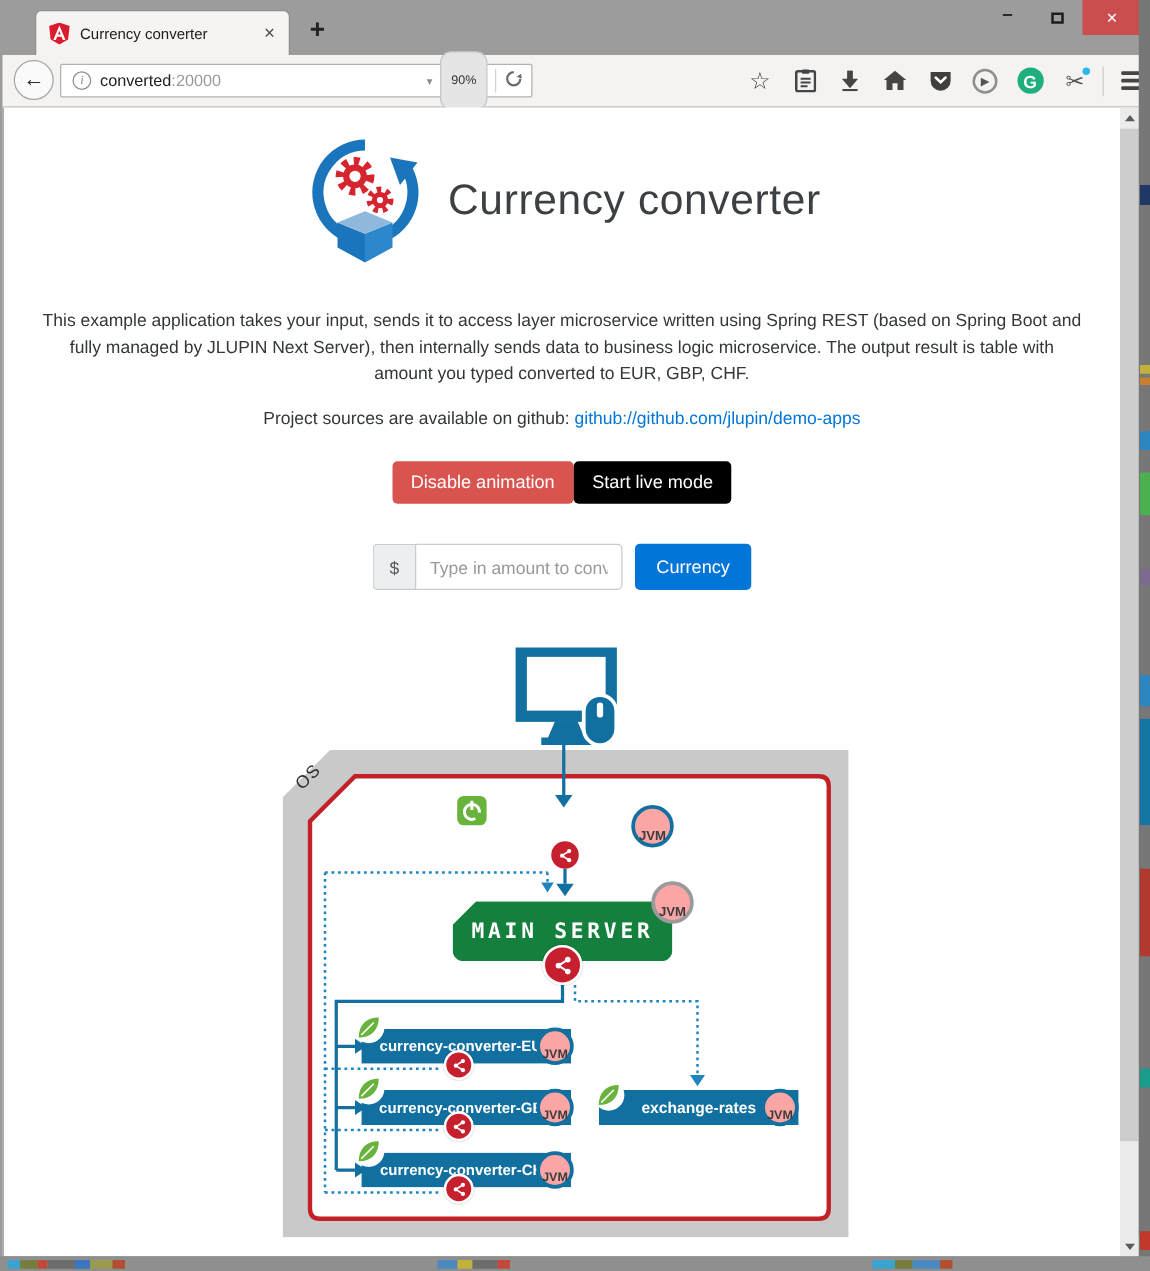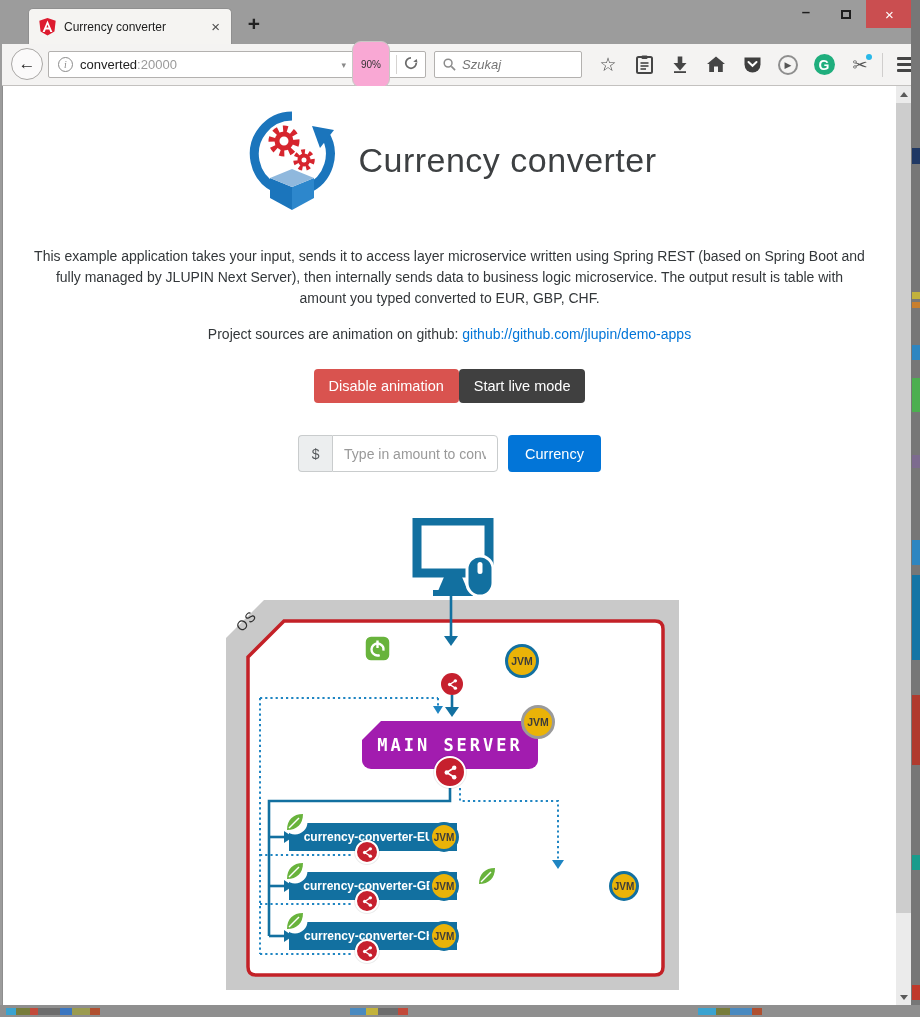--- a/index.html
+++ b/index.html
@@ -20,21 +20,21 @@
   .favicon { width:17px; height:18px; flex:0 0 auto; }
 
   
   .navbar { position:absolute; left:2px; top:44px; width:911px; height:42px; background:#f4f3f2; border-bottom:1px solid #c3c1bf; }
   .backbtn { position:absolute; left:9px; top:4px; width:32px; height:32px; border-radius:50%; border:1px solid #a9a7a5; background:#fbfafa; display:flex; align-items:center; justify-content:center; font-size:17px; color:#2c2c2c; }
   .urlbar { position:absolute; left:46px; top:7px; width:378px; height:27px; background:#fff; border:1px solid #b3b1af; border-radius:2px; display:flex; align-items:center; font-size:13px; }
   .info-icon { margin:0 7px 0 9px; width:15px; height:15px; border:1px solid #8b8b8b; border-radius:50%; color:#8b8b8b; font-size:10px; font-style:italic; font-family:"Liberation Serif",serif; display:flex; align-items:center; justify-content:center; flex:0 0 auto;}
   .url-host { color:#222; }
   .url-port { color:#9a9a9a; flex:1; }
   .url-caret { color:#8a8a8a; font-size:9px; padding:0 6px; }
-  .zoom-pill { background:#f9a8d4; border:1px solid #c9c7c5; border-radius:9px; font-size:10px; color:#333; padding:17px 8px; margin-right:6px; }
+  .zoom-pill { background:#e5e5e5; border:1px solid #c9c7c5; border-radius:9px; font-size:10px; color:#333; padding:17px 8px; margin-right:6px; }
   .url-sep { width:1px; height:19px; background:#d5d3d1; }
   .reload { padding:0 7px; color:#6b6b6b; font-size:14px; }
   .searchbox { position:absolute; left:432px; top:7px; width:148px; height:27px; background:#fff; border:1px solid #b3b1af; border-radius:2px; display:flex; align-items:center; }
   .searchbox input { border:none; outline:none; width:100px; font-size:13px; font-style:italic; color:#555; background:transparent; font-family:"Liberation Sans",sans-serif; }
   .mag { margin:0 6px 0 8px; flex:0 0 auto; }
   .tool-icons { position:absolute; left:588px; top:0; height:41px; display:flex; align-items:center; }
   .ticon { width:36px; height:36px; display:flex; align-items:center; justify-content:center; color:#454545; font-size:19px; position:relative; }
   .gram { width:21px; height:21px; border-radius:50%; background:#1fae7d; color:#fff; font-size:14px; font-weight:bold; display:flex; align-items:center; justify-content:center; }
   .play-c { width:20px; height:20px; border-radius:50%; border:2px solid #8e8e8e; color:#555; font-size:9px; display:flex; align-items:center; justify-content:center; }
   .sciss { font-size:18px; color:#555; }
@@ -47,40 +47,40 @@
   .viewport { position:absolute; left:2px; top:86px; width:894px; height:919px; background:#fff; overflow:hidden; border-left:1px solid #8e8e8e; }
 
   .masthead { display:flex; align-items:center; justify-content:center; padding-top:22px; }
   .masthead h1 { font-size:34px; font-weight:400; color:#3d4042; margin-left:16px; letter-spacing:.5px; }
   .desc { width:836px; margin:34px auto 0; text-align:center; font-size:14px; line-height:21px; color:#33373a; }
   .sources { text-align:center; margin-top:17px; font-size:14px; color:#33373a; }
   .sources a { color:#0275d8; text-decoration:none; }
   .btnrow { display:flex; justify-content:center; gap:0; margin-top:27px; }
   .btn { border:none; border-radius:4px; color:#fff; font-size:14.5px; padding:9px 15px; font-family:"Liberation Sans",sans-serif; }
   .btn-danger { background:#d9534f; }
-  .btn-success { background:#404040; }
+  .btn-success { background:#000000; }
   .convrow { display:flex; justify-content:center; margin-top:32px; }
   .igroup { display:flex; }
   .iaddon { background:#eceeef; border:1px solid #c9cccd; border-right:none; border-radius:4px 0 0 4px; width:34px; display:flex; align-items:center; justify-content:center; color:#55595c; font-size:14px; }
   .igroup input { width:166px; height:37px; border:1px solid #c9cccd; border-radius:0 4px 4px 0; padding:0 11px; font-size:14px; color:#444; outline:none; font-family:"Liberation Sans",sans-serif; }
   .igroup input::placeholder { color:#999; }
   .btn-primary { background:#0275d8; margin-left:10px; padding:9px 17px; }
 
   .monitor { position:absolute; left:402px; top:432px; }
 
   
   .diagram { position:absolute; left:223px; top:514px; width:453px; height:390px; }
   .gray-box { position:absolute; inset:0; background:#c9c9c9; clip-path:polygon(0 38px,38px 0,100% 0,100% 100%,0 100%); }
   .os-label { position:absolute; left:9px; top:13px; transform:rotate(-45deg); font-size:14px; color:#2e2e2e; letter-spacing:1px; }
   .redbox-svg, .lines-svg { position:absolute; left:0; overflow:visible; }
   .nodes { position:absolute; inset:0; }
   .bar { position:absolute; background:#1270a0; color:#fff; font-weight:bold; display:flex; align-items:center; justify-content:center; clip-path:polygon(0 9px,9px 0,100% 0,100% 100%,0 100%); }
   .bar.small { font-size:12.5px; }
-  .mainsrv { position:absolute; background:#a21caf; color:#fff; font-family:"DejaVu Sans Mono","Liberation Mono",monospace; font-weight:bold; font-size:17px; letter-spacing:3px; display:flex; align-items:center; justify-content:center; border-radius:9px; clip-path:polygon(0 19px,19px 0,100% 0,100% 100%,0 100%); }
-  .jvm { position:absolute; background:#eab308; border-radius:50%; display:flex; align-items:center; justify-content:center; font-weight:bold; color:#3c3c3c; }
+  .mainsrv { position:absolute; background:#15803d; color:#fff; font-family:"DejaVu Sans Mono","Liberation Mono",monospace; font-weight:bold; font-size:17px; letter-spacing:3px; display:flex; align-items:center; justify-content:center; border-radius:9px; clip-path:polygon(0 19px,19px 0,100% 0,100% 100%,0 100%); }
+  .jvm { position:absolute; background:#fca5a5; border-radius:50%; display:flex; align-items:flex-end; justify-content:center; font-weight:bold; color:#3c3c3c; }
   .jvm.blue { border:3px solid #1270a0; }
   .jvm.gray { border:3px solid #9a9a9a; }
   .share { position:absolute; background:#c6202e; border-radius:50%; display:flex; align-items:center; justify-content:center; }
   .share.ring { border:2px solid #fff; box-shadow:0 0 0 1px rgba(0,0,0,.08); }
   .leaf, .bootic { position:absolute; }
 
   
   .scrollbar { position:absolute; left:896px; top:86px; width:15px; height:919px; background:#ebebeb; }
   .scroll-btn { position:absolute; left:0; width:15px; height:16px; background:#ebebeb; display:flex; align-items:center; justify-content:center; }
   .scroll-btn.up { top:0; } .scroll-btn.down { bottom:0; }
@@ -128,27 +128,20 @@
       <span class="url-port">:20000</span>
       <span class="url-caret">▾</span>
       <span class="zoom-pill">90%</span>
       <span class="url-sep"></span>
       <span class="reload">
         <svg width="14" height="14" viewBox="0 0 16 16">
             <path d="M8 2 A6 6 0 1 0 14 8" fill="none" stroke="#6b6b6b" stroke-width="2"></path>
             <polygon points="14,8.5 11,4.5 16,4.5" fill="#6b6b6b" transform="rotate(-35 13.5 6)"></polygon>
           </svg>
       </span>
-    </div>
-    <div class="searchbox">
-      <svg class="mag" width="13" height="13" viewBox="0 0 14 14">
-          <circle cx="5.5" cy="5.5" r="4.2" fill="none" stroke="#8b8b8b" stroke-width="1.6"></circle>
-          <line x1="9" y1="9" x2="13" y2="13" stroke="#8b8b8b" stroke-width="1.8"></line>
-        </svg>
-      <input placeholder="Szukaj" style="">
     </div>
     <div class="tool-icons">
       <div class="ticon">☆</div>
       <div class="ticon">
         <svg width="17" height="19" viewBox="0 0 17 19">
             <rect x="1" y="2" width="15" height="16" rx="1.5" fill="none" stroke="#454545" stroke-width="2"></rect>
             <rect x="5.5" y="0.5" width="6" height="3.4" rx="1" fill="#454545"></rect>
             <line x1="4.5" y1="8" x2="12.5" y2="8" stroke="#454545" stroke-width="1.6"></line>
             <line x1="4.5" y1="11" x2="12.5" y2="11" stroke="#454545" stroke-width="1.6"></line>
             <line x1="4.5" y1="14" x2="10" y2="14" stroke="#454545" stroke-width="1.6"></line>
@@ -207,21 +200,21 @@
         </g>
         <polygon points="28,70 50,79 50,102 28,90" fill="#1b75bc"></polygon>
         <polygon points="72,70 50,79 50,102 72,90" fill="#2d87cc"></polygon>
         <polygon points="28,70 50,61 72,70 50,79" fill="#8fb8dd"></polygon>
       </svg>
       <h1>Currency converter</h1>
     </div>
 
     <p class="desc">This example application takes your input, sends it to access layer microservice written using Spring REST (based on Spring Boot and fully managed by JLUPIN Next Server), then internally sends data to business logic microservice. The output result is table with amount you typed converted to EUR, GBP, CHF.</p>
 
-    <p class="sources"><span>Project sources are animation on github: </span><a href="#">github://github.com/jlupin/demo-apps</a></p>
+    <p class="sources"><span>Project sources are available on github: </span><a href="#">github://github.com/jlupin/demo-apps</a></p>
 
     <div class="btnrow">
       <button class="btn btn-danger">Disable animation</button>
       <button class="btn btn-success">Start live mode</button>
     </div>
 
     <div class="convrow">
       <div class="igroup">
         <span class="iaddon">$</span>
         <input placeholder="Type in amount to convert" style="">
@@ -388,20 +381,23 @@
                 <line x1="4.5" y1="8" x2="11.5" y2="12.5"></line>
               </g>
               <g fill="#fff">
                 <circle cx="11.5" cy="3.5" r="2.1"></circle>
                 <circle cx="4.5" cy="8" r="2.1"></circle>
                 <circle cx="11.5" cy="12.5" r="2.1"></circle>
               </g>
             </svg>
           </div>
 
+        <div class="bar small" style="left:253px;top:272px;width:160px;height:28px;font-size:12.5px">
+            <span>exchange-rates</span>
+          </div>
         <svg class="leaf" style="left:248px;top:263px" width="26" height="26" viewBox="0 0 26 26">
             <circle cx="13" cy="13" r="12.5" fill="#fff"></circle>
             <path d="M5 21 C5 11 11 5 21 5 C21 15 15 21 5 21 Z" fill="#68b33c"></path>
             <line x1="7" y1="19" x2="17" y2="9" stroke="#fff" stroke-width="1.4"></line>
           </svg>
         <div class="jvm blue" style="left:383px;top:271px;width:30px;height:30px;font-size:10px">
             <span>JVM</span>
           </div>
       </div>
     </div>

